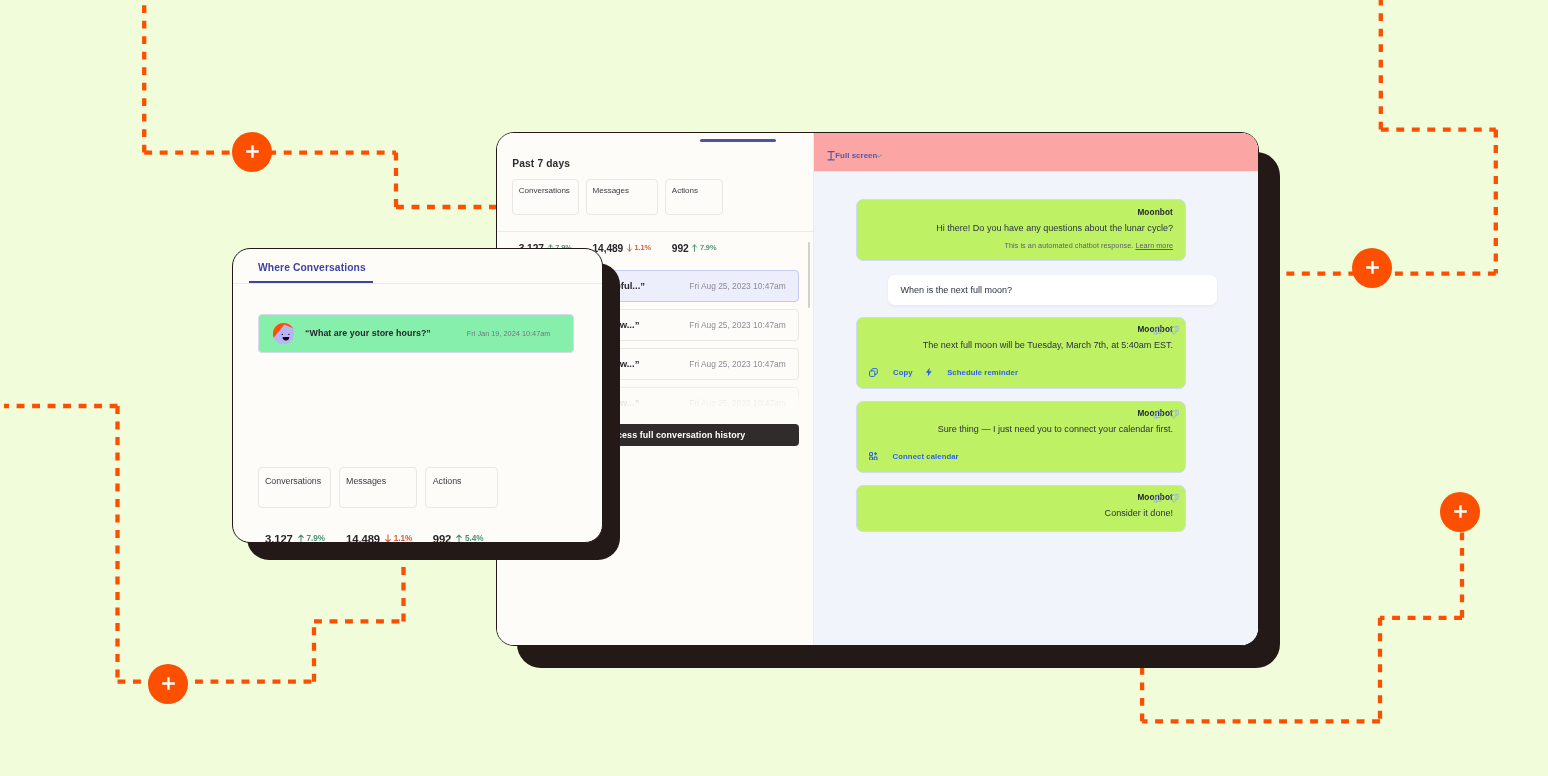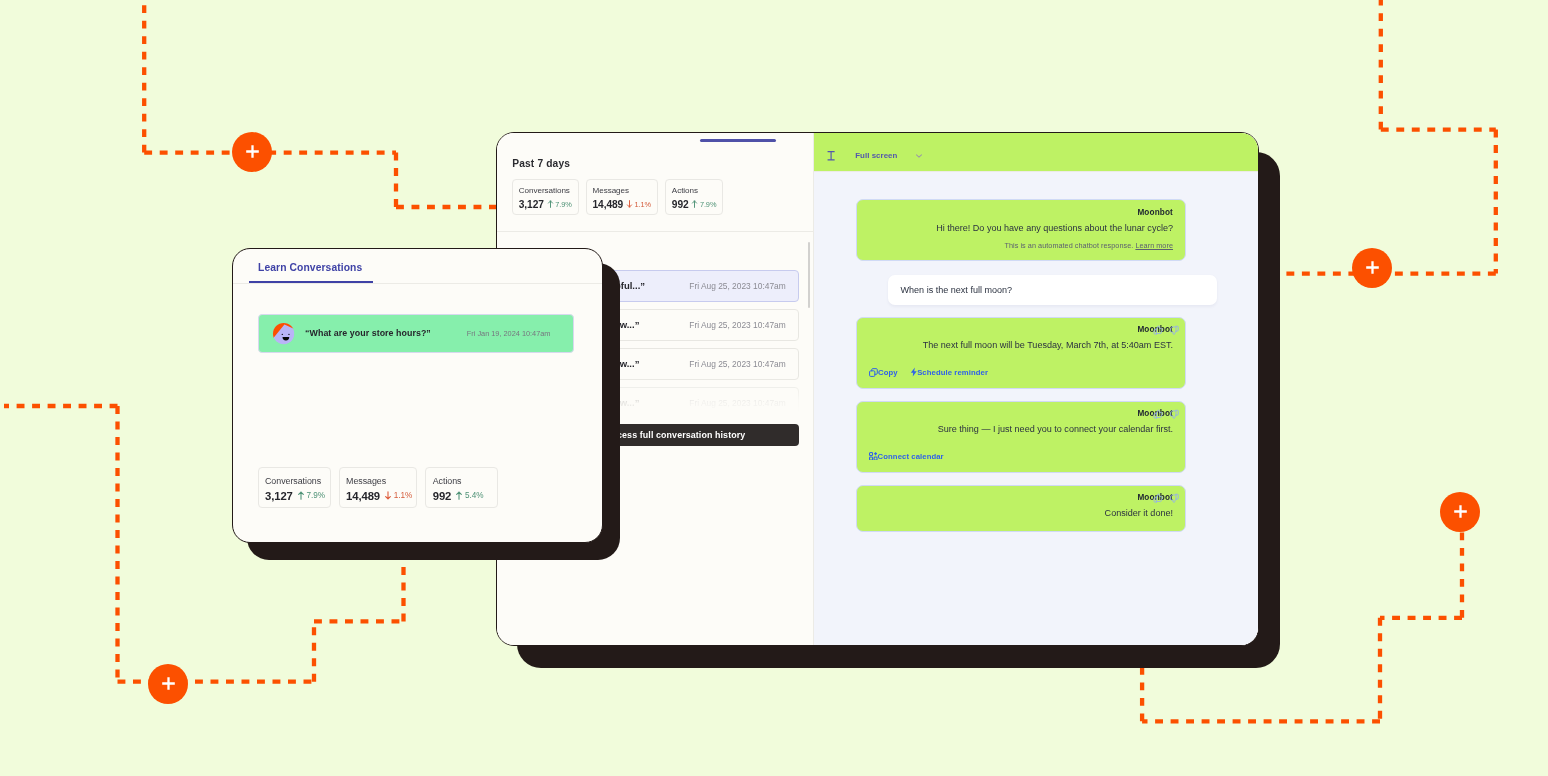--- a/index.html
+++ b/index.html
@@ -33,21 +33,21 @@
 
   
   .past7 { position:absolute; left:15.3px; top:25px; font-size:10.2px; font-weight:bold;
            color:#2b2b30; letter-spacing:.15px;}
   .statRow { position:absolute; left:15.2px; top:45.5px; display:flex; gap:7.3px; }
   .statBox { border:1px solid #e9e8e4; border-radius:4px; padding:6.5px 6px 6.5px 5.6px;
              background:#fdfcf8; height:36.5px;}
   .statLabel { font-size:8.1px; color:#3d3d44; margin-bottom:3.5px; letter-spacing:-.05px;}
   .statVal { font-size:10.2px; font-weight:bold; color:#26262c; display:flex;
              align-items:baseline; gap:2.8px; white-space:nowrap; letter-spacing:-.1px;}
-  .delta { font-size:7.4px; font-weight:normal; display:inline-flex; align-items:flex-start; gap:1.6px;}
+  .delta { font-size:7.4px; font-weight:bold; display:inline-flex; align-items:flex-end; gap:1.6px;margin-top:44px;}
   .up { color:#4d9175; }
   .down { color:#d45c3c; }
 
   .listSep { position:absolute; left:0; top:98px; width:100%; height:1px; background:#ecebe6;}
   .convList { position:absolute; left:15.2px; top:136.5px; width:286.5px;
               -webkit-mask-image:linear-gradient(to bottom, #000 0 69%, rgba(0,0,0,.12) 84%, rgba(0,0,0,0) 92%);
               mask-image:linear-gradient(to bottom, #000 0 69%, rgba(0,0,0,.12) 84%, rgba(0,0,0,0) 92%);}
   .convRow { height:32.5px; border:1px solid #e8e7e2; border-radius:4px; margin-bottom:6.5px;
              display:flex; align-items:center; padding:0 12px; position:relative;}
   .convRow.sel { background:#edeefb; border-color:#c7cbee; }
@@ -59,38 +59,38 @@
                  background:transparent; border-radius:2px;}
   .scrollThumb { position:absolute; left:310.5px; top:108.5px; width:2.6px; height:66.5px;
                  background:#d2d1cf; border-radius:2px;}
   .tooltip { position:absolute; left:101px; top:290.5px; height:22px; background:#302c2b;
              border-radius:4px; color:#fff; font-size:8.9px; font-weight:bold;
              display:flex; align-items:center; padding:0 0 0 14px; white-space:nowrap;
              width:201px; letter-spacing:.1px;}
 
   
   .fsBar { height:38.5px; border-bottom:1px solid #ecebe6; display:flex; align-items:center;
-           padding:8px 0 0 13px; gap:20px; background:#bef264;}
+           padding:8px 0 0 13px; gap:0; background:#fca5a5;}
   .fsLabel { font-size:7.9px; font-weight:bold; color:#5356ad; letter-spacing:.05px; margin-right:-1px;}
   .chatArea { position:absolute; left:0; top:38.5px; right:0; bottom:0; background:#f2f4fb;
               padding:27.5px 0 0 0; }
   .bubbleBot { margin:11.5px 72px 0 42px; background:#bef264; border:1px solid #d0daf5;
                border-radius:7px; padding:7.5px 12px 10.5px 12px; position:relative;text-align:right;}
   .bubbleBot:first-child { margin-top:0; }
   .bubbleUser { margin:13.5px 41px 0 73.5px; background:#fff; border-radius:7px;
                 padding:8px 13px 8px 13px; box-shadow:0 1.5px 3px rgba(30,40,90,.05);}
   .botName { font-size:8.2px; font-weight:bold; color:#1d2330; margin-bottom:5px;
              letter-spacing:.15px; line-height:1.25;}
   .botText { font-size:9.05px; color:#2b3240; line-height:1.3;}
   .subText { font-size:7.25px; color:#5c6170; margin-top:6px; letter-spacing:.05px;}
   .subText u { text-decoration:underline; }
   .userText { font-size:9.05px; color:#2b3240; line-height:1.62;}
   .actions { margin-top:14.5px; display:flex; gap:12px; align-items:center; height:11px;}
   .actLink { font-size:7.7px; font-weight:bold; color:#2f62e8; display:flex;
-             align-items:center; gap:0; letter-spacing:.1px;}
+             align-items:center; gap:15px; letter-spacing:.1px;}
   .rate { position:absolute; right:6px; top:7px; display:flex; gap:5px; }
 
   
   #smallShadow { position:absolute; left:247px; top:263px; width:373px; height:297px;
                  background:#231a18; border-radius:22px; }
   #smallCard { position:absolute; left:232px; top:248px; width:371px; height:295px;
                background:#fdfcf8; border:1.5px solid #231a18; border-radius:18px;
                overflow:hidden; }
   .rcTitle { position:absolute; left:25px; top:12.5px; font-size:10.3px; font-weight:bold;
              color:#3f42a6; letter-spacing:.1px; }
@@ -333,21 +333,21 @@
           </div>
           <div class="botText">Consider it done!</div>
         </div>
       </div>
     </div>
   </div>
 
   <div id="smallShadow"></div>
   <div id="smallCard">
     <div class="rcSep"></div>
-    <div class="rcTitle">Learn Conversations</div>
+    <div class="rcTitle">Where Conversations</div>
     <div class="rcUnderline"></div>
 
     <div class="rcList">
       <div class="rcRow sel">
         <svg class="rcAvatar" viewBox="0 0 48 48">
           <defs>
               <clipPath id="cA">
                 <circle cx="24" cy="24" r="22"></circle>
               </clipPath>
             </defs>

